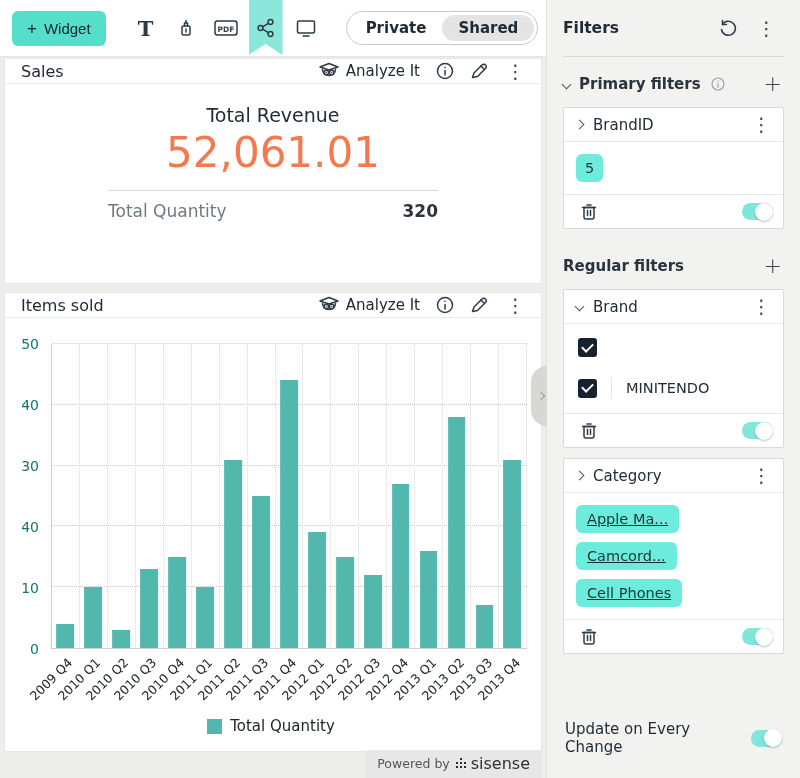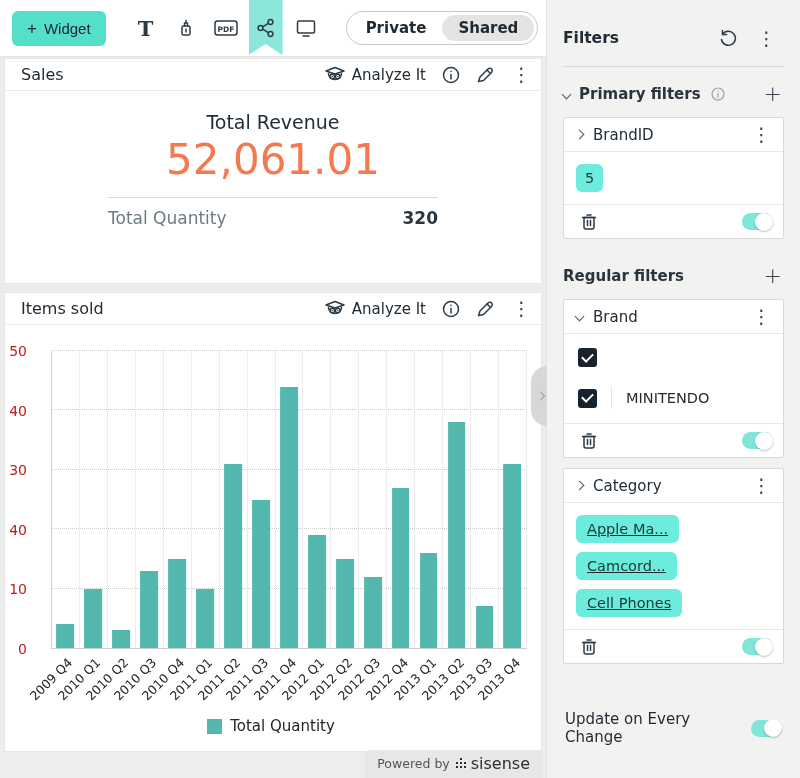--- a/index.html
+++ b/index.html
@@ -19,60 +19,60 @@
   .ribbon { position:absolute; top:0; left:3px; width:34px; height:55px; background:var(--ribbon-teal,#8ce7da); clip-path:polygon(0 0,100% 0,100% 100%,50% 80%,0 100%); z-index:0; }
   .tool-ic > .ic-layer { position:relative; z-index:1; }
   .privacy { margin-left:14px; border:1px solid #c9c9c9; border-radius:18px; background:#fff; display:flex; align-items:center; padding:3px; height:34px; }
   .privacy .opt { padding:4px 16px; font-size:15px; font-weight:600; color:#1f2a33; border-radius:15px; cursor:pointer; }
   .privacy .opt.sel { background:#e4e4e4; }
   .kebab { font-size:19px; color:#38424a; letter-spacing:0; line-height:1; cursor:pointer; padding:4px 8px; }
   .toolbar .kebab { margin-left:8px; }
 
   .content { flex:1; padding:1px 4px 0 4px; display:flex; flex-direction:column; min-height:0; }
   .widget { background:#fff; border:1px solid #e6e6e6; display:flex; flex-direction:column; }
-  .w-head { display:flex; align-items:center; padding:6px 2px 6px 16px; border-bottom:1px solid #ececec; height:32px; flex-shrink:0; }
+  .w-head { display:flex; align-items:center; padding:6px 8px 6px 16px; border-bottom:1px solid #ececec; height:25px; flex-shrink:0; }
   .w-title { font-size:16px; font-weight:500; color:#202b34; }
   .w-actions { margin-left:auto; display:flex; align-items:center; gap:4px; }
   .analyze { display:flex; align-items:center; gap:5px; cursor:pointer; font-size:15px; color:#202b34; padding:2px 6px; }
   .icon-btn { width:30px; height:26px; display:flex; align-items:center; justify-content:center; cursor:pointer; }
 
   
   .sales { height:226px; margin-bottom:8px; }
   .sales-body { flex:1; display:flex; flex-direction:column; align-items:center; padding-top:20px; }
   .rev-title { font-size:19px; color:#222e37; }
   .rev-value { font-size:42px; color:var(--revenue-orange,#f4794e); margin-top:2px; line-height:1.2; }
   .sales-div { width:330px; border-top:1px solid #d9d9d9; margin-top:12px; }
   .qty-row { width:330px; display:flex; justify-content:space-between; margin-top:10px; font-size:17px; }
   .qty-label { color:#6f7a80; }
   .qty-value { color:#2b3640; font-weight:700; }
 
   
   .items { flex:1; min-height:0; }
   .chart-wrap { flex:1; padding:26px 14px 4px 10px; display:flex; flex-direction:column; min-height:0; }
   .plot-row { display:flex; flex:1; min-height:0; }
   .yaxis { width:36px; position:relative; flex-shrink:0; }
-  .ytick { position:absolute; right:24px; transform:translateY(50%); font-size:14px; color:#b91c1c; }
+  .ytick { position:absolute; right:12px; transform:translateY(50%); font-size:14px; color:#0f766e; }
   .plot { position:relative; flex:1; border-left:1px solid #cfcfcf; border-bottom:1px solid #cfcfcf; }
   .gridline { position:absolute; left:0; right:0; border-top:1px dotted #ccc; }
   .bars { position:absolute; inset:0; display:flex; }
   .bar-cell { flex:1; position:relative; border-right:1px dotted #dcdcdc; }
   .bar { position:absolute; bottom:0; left:50%; transform:translateX(-50%); width:66%; background:var(--bar-teal,#52b7ac); }
   .xaxis { display:flex; height:64px; margin-left:36px; flex-shrink:0; }
   .xlab-cell { flex:1; position:relative; }
   .xlab { position:absolute; top:6px; right:50%; transform:rotate(-45deg); transform-origin:100% 0; white-space:nowrap; font-size:12.5px; color:#20262b; }
   .legend { display:flex; justify-content:center; align-items:center; gap:8px; padding:4px 0 12px 0; font-size:15px; color:#20262b; }
   .legend-swatch { width:15px; height:15px; background:var(--bar-teal,#52b7ac); }
 
   
   .bottom-strip { height:26px; display:flex; justify-content:flex-end; align-items:flex-end; }
   .powered { background:#e7e7e7; border-radius:4px 0 0 0; padding:4px 12px 5px 12px; display:flex; align-items:center; gap:6px; font-size:12.5px; color:#555; }
   .powered .brand { color:#2f2f2f; font-size:16px; display:flex; align-items:center; gap:4px; }
 
   
-  .sidebar { flex:1; background:#f2f2f1; border-left:1px solid #e2e2e2; display:flex; flex-direction:column; padding:10px 16px; position:relative; }
+  .sidebar { flex:1; background:#f2f2f1; border-left:1px solid #e2e2e2; display:flex; flex-direction:column; padding:0 16px; position:relative; }
   .f-head { display:flex; align-items:center; height:56px; flex-shrink:0; }
   .f-title { font-size:15.5px; font-weight:700; color:#1f2a33; }
   .f-head .sp { margin-left:auto; display:flex; align-items:center; gap:6px; }
   .f-divider { border-top:1px solid #d8d8d8; }
   .section-row { display:flex; align-items:center; gap:9px; height:46px; margin-top:4px; }
   .section-label { font-size:15px; font-weight:600; color:#2a343d; }
   .section-row .plus-ic { margin-left:auto; }
   .plus-ic { font-size:22px; font-weight:300; color:#3a444c; cursor:pointer; line-height:1; padding:0 2px; }
 
   .chev { width:7px; height:7px; border-right:1.6px solid #555; border-bottom:1.6px solid #555; display:inline-block; flex-shrink:0; }

